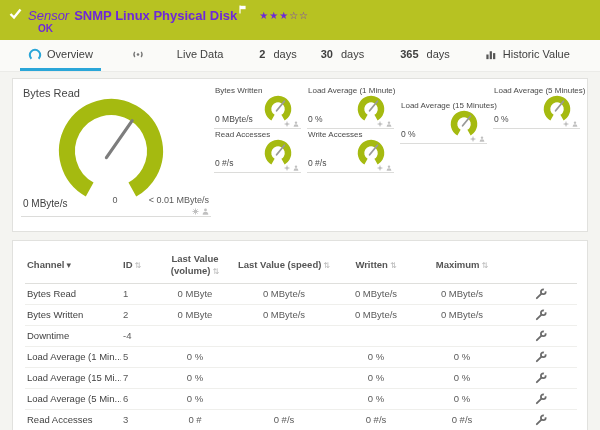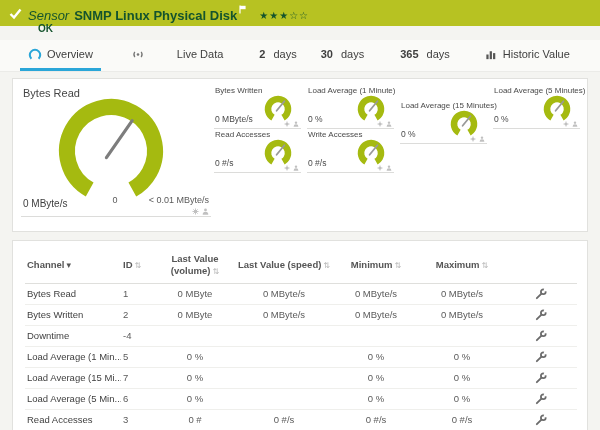--- a/index.html
+++ b/index.html
@@ -1,20 +1,20 @@
 <!DOCTYPE html>
 <html><head>
 <meta charset="utf-8">
 <style>
   * { margin:0; padding:0; box-sizing:border-box; }
   body { font-family:"Liberation Sans", "DejaVu Sans", sans-serif; }
   .app { position:relative; width:600px; height:430px; overflow:hidden; background:#f4f4f1; }
 
   
-  .header { position:absolute; left:0; top:0; width:600px; height:26px; background:#b7c222; color:#14532d; }
+  .header { position:absolute; left:0; top:0; width:600px; height:40px; background:#b7c222; color:#6d28d9; }
   .hdr-check { position:absolute; left:9px; top:8px; }
   .hdr-titleline { position:absolute; left:28px; top:5px; font-size:13px; white-space:nowrap; }
   .hdr-kind { font-style:italic; font-weight:400; margin-right:5px; }
   .hdr-title { font-weight:700; }
   .hdr-flag { vertical-align:6px; margin-left:2px; }
   .hdr-stars { margin-left:12px; font-size:10px; letter-spacing:1px; vertical-align:1px; }
   .hdr-status { position:absolute; left:38px; top:23px; font-size:10px; font-weight:700; }
 
   
   .tabbar { position:absolute; left:0; top:40px; width:600px; height:32px; background:#fafaf8;
@@ -301,21 +301,21 @@
           <col class="w-min">
           <col class="w-max">
           <col class="w-icon">
       </colgroup>
       <thead>
         <tr>
           <th class="h-channel"><span>Channel</span><span class="sort sorted">▾</span></th>
           <th class="h-id"><span>ID</span><span class="sort">⇅</span></th>
           <th><span>Last Value (volume)</span><span class="sort">⇅</span></th>
           <th><span>Last Value (speed)</span><span class="sort">⇅</span></th>
-          <th><span>Minimum</span><span class="sort">⇅</span></th>
+          <th><span>Written</span><span class="sort">⇅</span></th>
           <th><span>Maximum</span><span class="sort">⇅</span></th>
           <th></th>
         </tr>
       </thead>
       <tbody>
           <tr>
     <td class="c-channel">Bytes Read</td>
     <td class="c-id">1</td>
     <td>0 MByte</td>
     <td>0 MByte/s</td>

